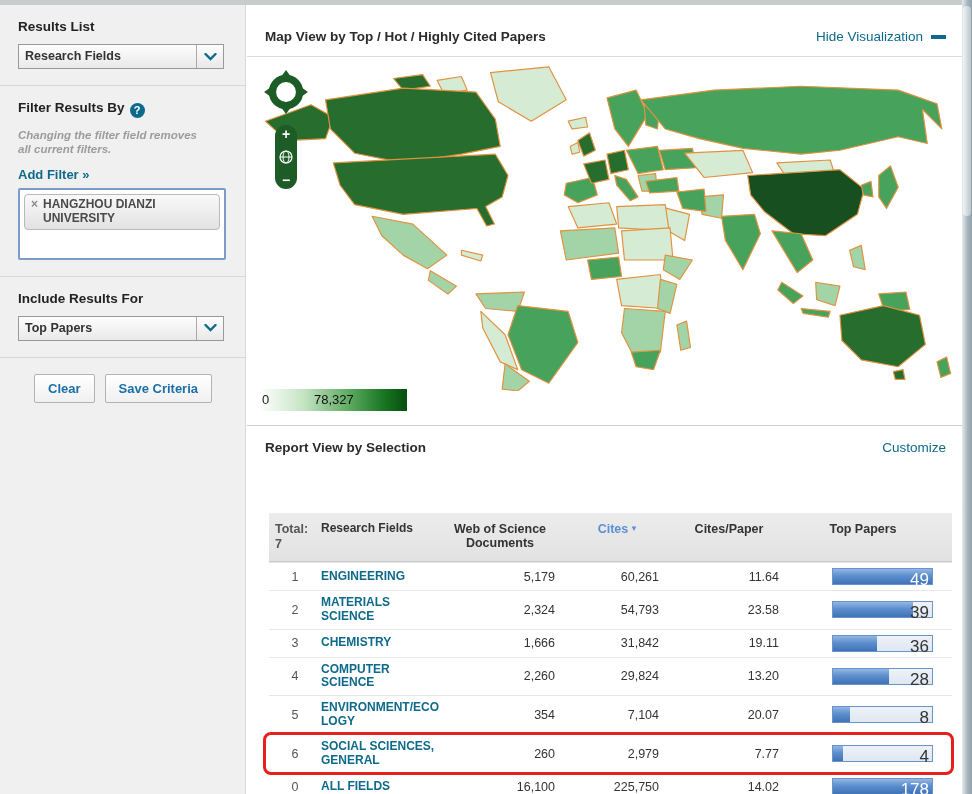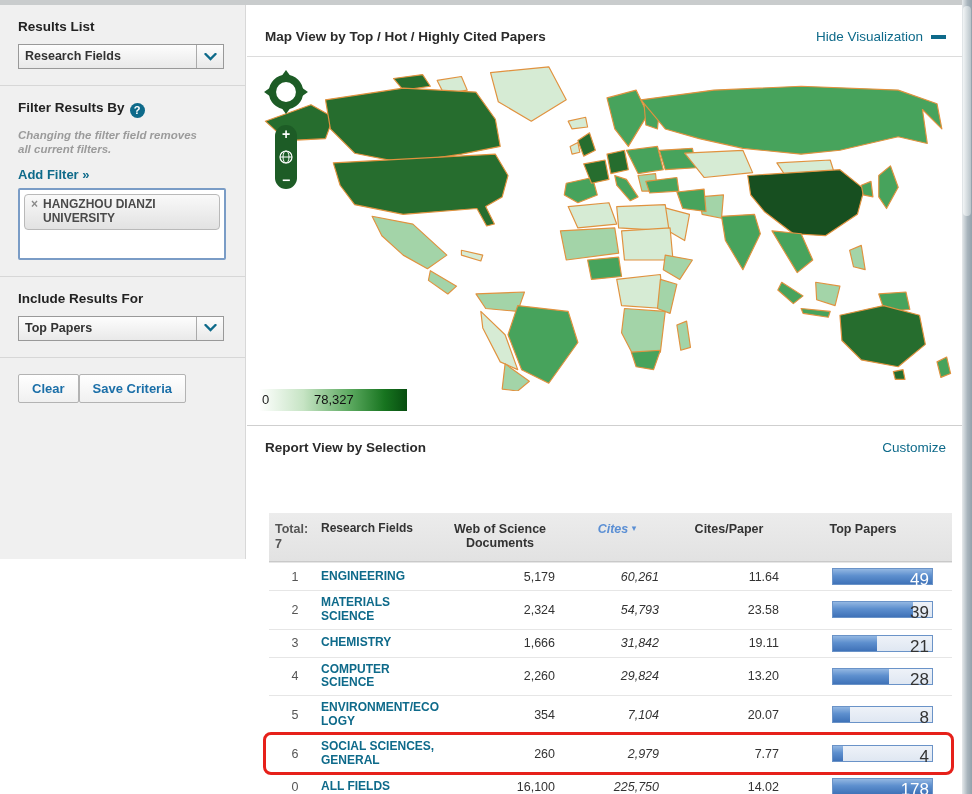--- a/index.html
+++ b/index.html
@@ -6,37 +6,37 @@
   html,body { width:972px; height:794px; }
   body { font-family:"Liberation Sans","DejaVu Sans",sans-serif; background:#fff; position:relative; overflow:hidden; }
 
   .topstrip { position:absolute; top:0; left:0; width:972px; height:5px; background:#c9cccd; z-index:5; }
   .scrollstrip { position:absolute; top:0; right:0; width:10px; height:794px;
                  background:linear-gradient(to right,#e6eaec,#a9b5bd 55%,#93a1ab); z-index:6; }
   .scrollthumb { position:absolute; top:6px; left:1px; width:8px; height:210px; border-radius:4px;
                  background:linear-gradient(to right,#f2f5f6,#b9c4ca); }
 
   
-  .sidebar { position:absolute; left:0; top:5px; width:246px; height:554px;
+  .sidebar { position:absolute; left:0; top:5px; width:246px; height:789px;
              background:#f0f0f0; border-right:1px solid #d8d8d8; }
   .sb-sec { padding:14px 18px 16px 18px; border-bottom:1px solid #d7d7d7; }
   .sb-h { font-size:13.5px; font-weight:bold; color:#222; margin-bottom:10px; }
   .selectbox { display:flex; align-items:stretch; width:206px; height:25px; background:linear-gradient(#fdfdfd,#e9e9e9);
                border:1px solid #999; cursor:pointer; }
   .selectbox .val { flex:1; font-size:12.5px; font-weight:bold; color:#333; padding:4px 6px; white-space:nowrap; overflow:hidden; }
   .selectbox .chev { width:27px; border-left:1px solid #aaa; display:flex; align-items:center; justify-content:center; }
   .helpicon { display:inline-block; width:15px; height:15px; border-radius:50%; background:#0e6a8a; color:#fff;
               font-size:11px; font-weight:bold; text-align:center; line-height:15px; vertical-align:-2px; margin-left:5px; }
   .note { font-size:11.5px; font-style:italic; font-weight:bold; color:#9b9b9b; line-height:1.25; margin-bottom:8px; width:190px; }
   .addfilter { font-size:13px; font-weight:bold; color:#0e6a8a; text-decoration:none; display:inline-block; margin-bottom:6px; cursor:pointer; }
   .filterbox { width:208px; height:72px; background:#fff; border:2px solid #7a9cc6; border-radius:2px; padding:4px; }
   .chip { display:flex; gap:5px; background:linear-gradient(#f9f9f9,#e2e2e2); border:1px solid #b9b9b9; border-radius:4px;
           padding:3px 6px 4px 6px; font-size:12px; font-weight:bold; color:#4a4a4a; line-height:1.15; cursor:default; }
   .chip .x { color:#8a8a8a; font-size:12px; cursor:pointer; }
-  .btnrow { display:flex; padding:16px 18px; }
+  .btnrow { display:flex; gap:10px; padding:16px 18px;margin-left:16px; }
   .btn { background:linear-gradient(#ffffff,#f0f0f0); border:1px solid #b3b3b3; border-radius:2px;
          font-size:13px; font-weight:bold; color:#1b6fa8; padding:6px 13px; cursor:pointer;
          font-family:"Liberation Sans",sans-serif; }
 
   
   .main { position:absolute; left:247px; top:5px; width:715px; height:789px; background:#fff; }
   .sec-head { display:flex; justify-content:space-between; align-items:center; padding:24px 16px 12px 18px; }
   .sec-title { font-size:13.5px; font-weight:bold; color:#2b2b2b; }
   .teal-link { font-size:13.5px; font-weight:normal; color:#0e6a8a; text-decoration:none; cursor:pointer;
                display:inline-flex; align-items:center; gap:8px; }
@@ -58,21 +58,21 @@
 
   .report { border-top:1px solid #cfcfcf; }
   .rtable { margin:4px 10px 0 22px; }
   .trow { display:flex; align-items:center; border-top:1px solid #e6e6e6; padding:5px 0; position:relative; }
   .trow.thead { background:linear-gradient(#ececec,#e2e2e2); border-top:none; border-bottom:1px solid #c9c9c9;
                 font-weight:bold; color:#333; font-size:12.5px; padding:9px 0; align-items:flex-start;margin-top:46px; }
   .c-rank { width:52px; text-align:center; font-size:12.5px; color:#555; }
   .c-field { width:118px; font-size:12px; font-weight:bold; line-height:1.15; overflow-wrap:anywhere; }
   .c-field a { color:#0e6a8a; text-decoration:none; cursor:pointer; }
   .c-docs { width:130px; text-align:right; font-size:12.5px; color:#333; padding-right:14px; }
-  .c-cites { width:104px; text-align:right; font-size:12.5px; color:#333; padding-right:14px;font-style:italic; }
+  .c-cites { width:104px; text-align:right; font-size:12.5px; color:#333; padding-right:14px; }
   .c-cpp { width:120px; text-align:right; font-size:12.5px; color:#333; padding-right:14px; }
   .c-top { width:146px; display:flex; justify-content:flex-end; padding-right:6px; }
   .thead .c-docs,.thead .c-cites,.thead .c-cpp { text-align:center; padding-right:8px; }
   .thead .c-top { justify-content:center; }
   .thead .c-rank { text-align:left; padding-left:6px; line-height:1.2; }
   .thead .cites-h { color:#5b8fd4; }
   .thead .sort { color:#5b8fd4; font-size:9px; vertical-align:2px; }
 
   .bar { position:relative; width:101px; height:17px; border:1px solid #6a93c8;
          background:linear-gradient(#eef2f8,#dfe7f2); }
@@ -294,21 +294,21 @@
           </div>
           <div class="trow">
             <span class="c-rank">3</span>
             <span class="c-field"><a>CHEMISTRY</a></span>
             <span class="c-docs">1,666</span>
             <span class="c-cites">31,842</span>
             <span class="c-cpp">19.11</span>
             <span class="c-top">
               <span class="bar">
                 <span class="fill" style="width: 44%;"></span>
-                <span class="num">21</span>
+                <span class="num">36</span>
               </span>
             </span>
           </div>
           <div class="trow">
             <span class="c-rank">4</span>
             <span class="c-field"><a>COMPUTER SCIENCE</a></span>
             <span class="c-docs">2,260</span>
             <span class="c-cites">29,824</span>
             <span class="c-cpp">13.20</span>
             <span class="c-top">

